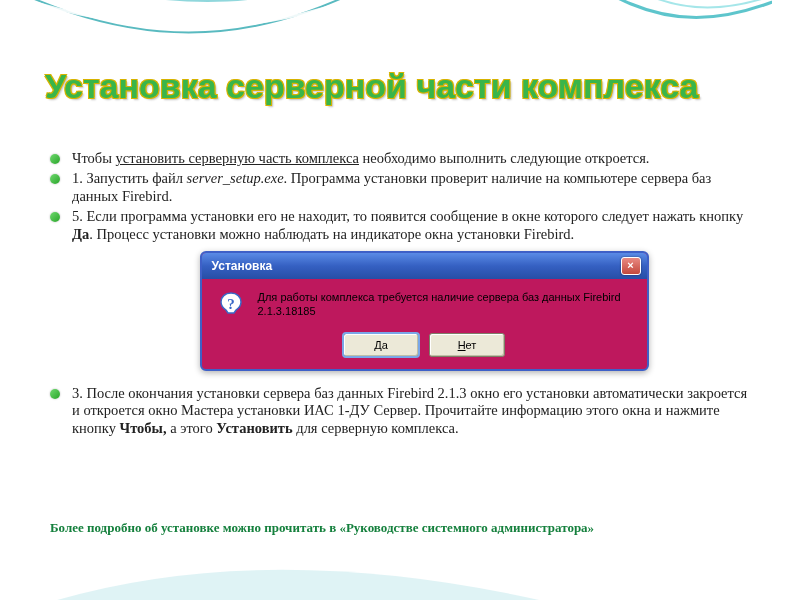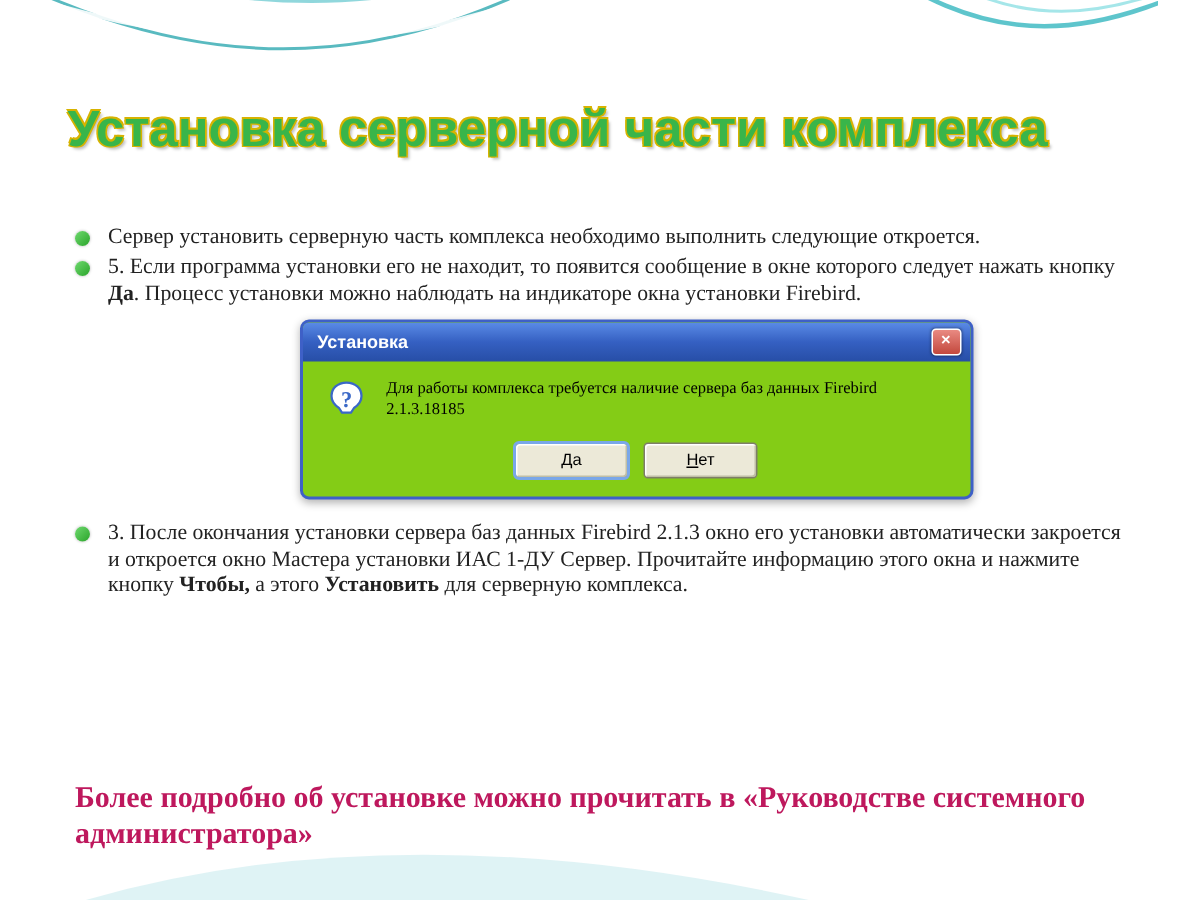--- a/index.html
+++ b/index.html
@@ -66,35 +66,36 @@
     position: absolute;
     left: 0;
     top: 4px;
     width: 10px;
     height: 10px;
     border-radius: 50%;
     background: linear-gradient(135deg, #6fd96f, #2aa52a);
     box-shadow: 0 0 2px rgba(0,0,0,0.3);
   }
   .linklike {
+    text-decoration: underline;
     color: #222;
   }
   .italic { font-style: italic; }
   .bold { font-weight: bold; }
   .dialog-wrap {
     display: flex;
     justify-content: center;
     margin: 8px 0 14px 0;
   }
   .dialog {
     width: 445px;
     border: 2px solid #3e60c7;
     border-radius: 6px;
     overflow: hidden;
-    background: #84cc16;
+    background: #be185d;
     box-shadow: 0 2px 6px rgba(0,0,0,0.3);
     font-family: Tahoma, sans-serif;
     margin-left: 48px;
   }
   .dlg-title {
     background: linear-gradient(180deg, #5a8be6 0%, #3560c2 50%, #274ea6 100%);
     color: #fff;
     font-size: 12px;
     font-weight: bold;
     padding: 4px 6px 4px 10px;
@@ -123,21 +124,20 @@
   }
   .dlg-icon {
     width: 30px;
     height: 30px;
     flex: none;
   }
   .dlg-msg {
     font-size: 11px;
     color: #000;
     line-height: 1.25;
-    font-family: Liberation Serif, serif;
   }
   .dlg-buttons {
     display: flex;
     gap: 10px;
     justify-content: center;
     padding: 6px 0 12px 0;
   }
   .winbtn {
     min-width: 74px;
     height: 22px;
@@ -154,23 +154,23 @@
   .winbtn.default {
     outline: 2px solid #7aa7e8;
     outline-offset: -1px;
   }
   .winbtn .u { text-decoration: underline; }
   .footer {
     position: absolute;
     left: 50px;
     top: 520px;
     width: 700px;
-    font-size: 20px;
-    font-weight: bold;
-    color: #be185d;
+    font-size: 13px;
+    font-weight: bold;
+    color: #15803d;
     line-height: 1.2;
     z-index: 2;
   }
 </style>
 </head>
 <body>
 
 <div class="slide">
   <div class="bg">
     <svg width="800" height="600" viewBox="0 0 800 600" xmlns="http://www.w3.org/2000/svg">
@@ -184,21 +184,24 @@
       <path d="M 560 -40 C 660 40 730 30 840 -30" stroke="#36b7bf" stroke-width="3" fill="none" opacity="0.8"></path>
       <path d="M 580 -50 C 670 30 740 20 850 -40" stroke="#8fe0e3" stroke-width="2" fill="none" opacity="0.8"></path>
     </svg>
   </div>
 
   <div class="title">Установка серверной части комплекса</div>
 
   <div class="content">
     <ul class="points">
       <li>
-        <span>Сервер </span><span class="linklike">установить серверную часть комплекса</span><span> необходимо выполнить следующие откроется.</span>
+        <span>Чтобы </span><span class="linklike">установить серверную часть комплекса</span><span> необходимо выполнить следующие откроется.</span>
+      </li>
+      <li>
+        <span>1. Запустить файл </span><span class="italic">server_setup.exe</span><span>. Программа установки проверит наличие на компьютере сервера баз данных Firebird.</span>
       </li>
       <li>
         <span>5. Если программа установки его  не находит, то появится сообщение в окне которого следует нажать кнопку </span><span class="bold">Да</span><span>. Процесс установки можно наблюдать на индикаторе окна установки Firebird.</span>
       </li>
     </ul>
 
     <div class="dialog-wrap">
       <div class="dialog">
         <div class="dlg-title">
           <span>Установка</span>

